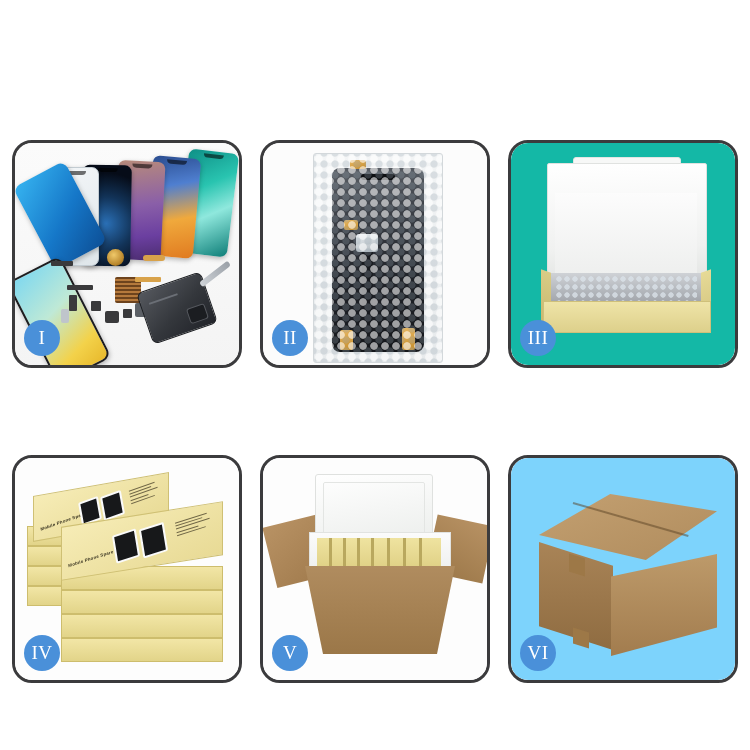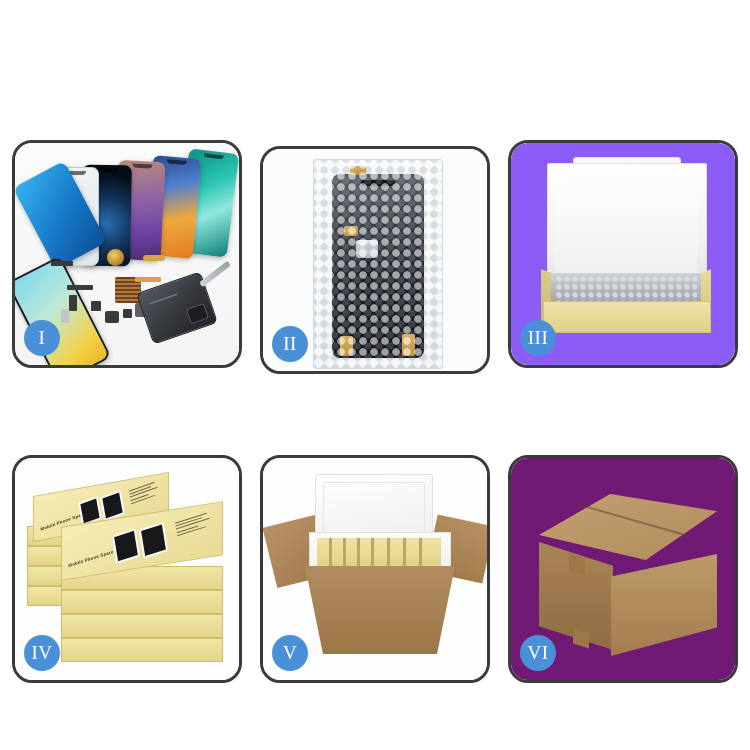--- a/index.html
+++ b/index.html
@@ -22,21 +22,21 @@
     white-space:nowrap;font-family:"Liberation Sans", sans-serif;
   }
 
   
   .grid{position:absolute;left:12px;top:140px;width:726px;height:552px;}
   .panel{
     position:absolute;width:230px;height:228px;
     border:3px solid #3b3b3d;border-radius:20px;
     background:#fdfdfd;overflow:hidden;box-sizing:border-box;
   }
-  .p1{left:0;top:0;} .p2{left:248px;top:0;margin-top:6px;} .p3{left:496px;top:0;}
+  .p1{left:0;top:0;} .p2{left:248px;top:0;} .p3{left:496px;top:0;}
   .p4{left:0;top:315px;} .p5{left:248px;top:315px;} .p6{left:496px;top:315px;}
 
   .scene{position:absolute;inset:0;overflow:hidden;border-radius:17px;}
 
   .badge{
     position:absolute;left:9px;bottom:9px;width:36px;height:36px;border-radius:50%;
     background:#4a90d9;color:#fff;display:flex;align-items:center;justify-content:center;
     font-family:"Liberation Serif", serif;font-size:19px;letter-spacing:.5px;z-index:40;
   }
 
@@ -91,21 +91,21 @@
     background:linear-gradient(160deg,#e9eef1,#aeb6bc);}
   .tape{position:absolute;border-radius:2px;background:linear-gradient(160deg,#e8b863,#c58d2c);}
   .bubbles{position:absolute;inset:0;border-radius:3px;opacity:.62;
     background-image:radial-gradient(circle at 5px 5px, rgba(255,255,255,.95) 3.4px, rgba(255,255,255,0) 4.2px);
     background-size:11px 11px;}
   .bubbles2{position:absolute;inset:0;border-radius:3px;opacity:.35;
     background-image:radial-gradient(circle at 5px 5px, rgba(150,165,175,.8) 3.2px, rgba(255,255,255,0) 4px);
     background-size:11px 11px;background-position:5px 5px;}
 
   
-  .p3 .scene{background:#8b5cf6;}
+  .p3 .scene{background:#14b8a6;}
   .b3-lid{position:absolute;left:36px;top:20px;width:158px;height:118px;
     background:linear-gradient(178deg,#ffffff,#f0f1f0 70%,#e2e4e2);border:1px solid #e0e2e0;border-radius:2px;}
   .b3-lidtab{position:absolute;left:62px;top:14px;width:106px;height:10px;
     background:#f7f8f7;border:1px solid #e3e5e3;border-radius:3px 3px 0 0;}
   .b3-foam{position:absolute;left:44px;top:50px;width:142px;height:82px;
     background:linear-gradient(180deg,#fcfcfc,#eeefee);}
   .b3-inner{position:absolute;left:36px;top:130px;width:158px;height:34px;
     background:linear-gradient(180deg,#cfd2d6,#9a9ea4);}
   .b3-wrap{position:absolute;left:44px;top:132px;width:142px;height:27px;
     background:linear-gradient(180deg,#6f737a,#4a4e55);
@@ -142,21 +142,21 @@
   .c5-foamlid{position:absolute;left:52px;top:16px;width:116px;height:66px;
     background:linear-gradient(170deg,#ffffff,#eceeec);border:1px solid #dfe1df;border-radius:3px;}
   .c5-foamlid i{position:absolute;inset:7px;border:1px solid #e3e5e3;border-radius:2px;}
   .c5-foam{position:absolute;left:46px;top:74px;width:140px;height:46px;
     background:linear-gradient(180deg,#fbfbfb,#eceeec);border:1px solid #e1e3e1;}
   .c5-inner{position:absolute;left:54px;top:80px;width:124px;height:36px;
     background:linear-gradient(180deg,#efe3a0,#dccd80);overflow:hidden;}
   .c5-inner i{position:absolute;top:0;bottom:0;width:3px;background:#b9a85e;}
 
   
-  .p6 .scene{background:#701a75;border-radius:14px;}
+  .p6 .scene{background:#7dd3fc;}
   .c6-top{position:absolute;left:28px;top:36px;width:178px;height:66px;
     background:linear-gradient(160deg,#c3a071,#b08c5d);
     clip-path:polygon(40% 0,100% 26%,60% 100%,0 62%);}
   .c6-left{position:absolute;left:28px;top:84px;width:74px;height:108px;
     background:linear-gradient(180deg,#a98457,#8f6c41);clip-path:polygon(0 0,100% 22%,100% 100%,0 78%);}
   .c6-right{position:absolute;left:100px;top:96px;width:106px;height:102px;
     background:linear-gradient(180deg,#bd9a6a,#a27c4e);clip-path:polygon(0 22%,100% 0,100% 72%,0 100%);}
   .c6-seam{position:absolute;left:62px;top:44px;width:120px;height:2px;
     background:rgba(90,66,36,.5);transform:rotate(16deg);transform-origin:left;}
   .c6-tapeA{position:absolute;left:58px;top:98px;width:16px;height:18px;

